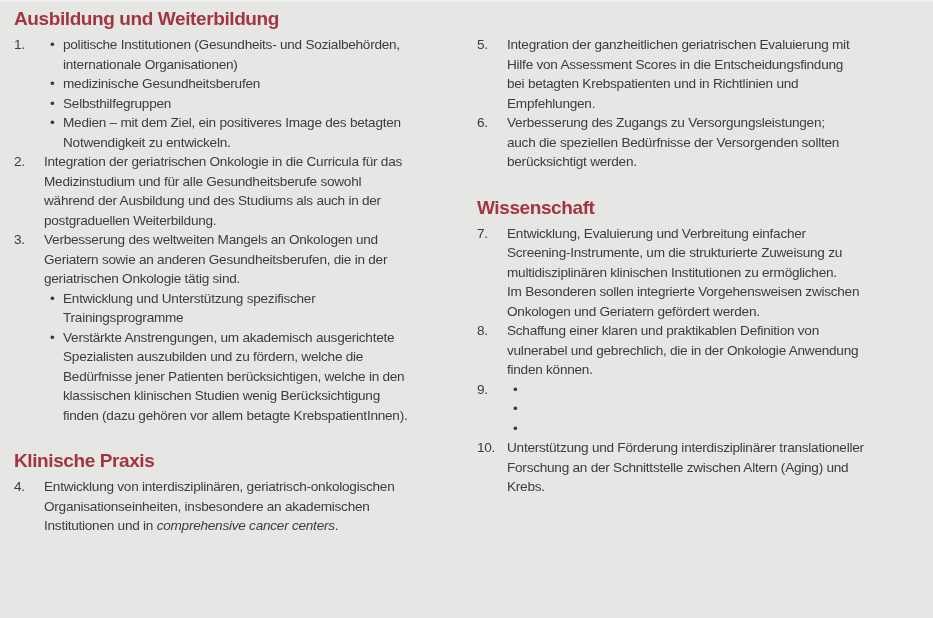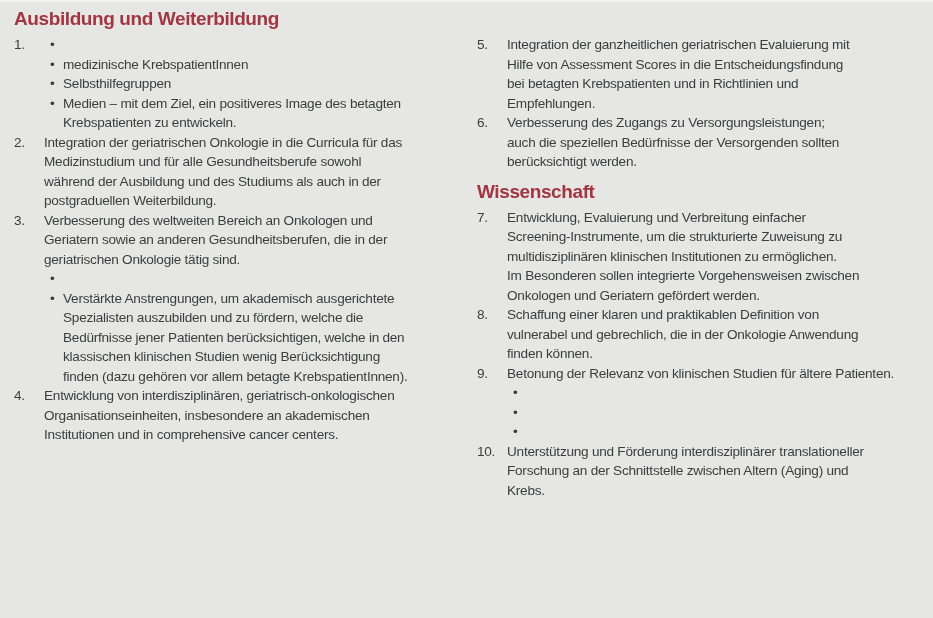--- a/index.html
+++ b/index.html
@@ -31,90 +31,95 @@
   .col-left { margin-right: 27px; }
   .col-right { padding-top: 27px; }
   h2.heading {
     font-size: 19px;
     line-height: 22px;
     font-weight: 700;
     color: #a33540;
     letter-spacing: -0.4px;
     margin: 0 0 5px 0;
   }
-  h2.heading.mid { margin-top: 9px; }
+  h2.heading.mid { margin-top: 25px; }
   .item { display: flex; align-items: flex-start; }
   .num { flex: 0 0 30px; }
   .ibody { flex: 1 1 auto; min-width: 0; }
   .txt { white-space: pre; }
   .bullet { display: flex; align-items: flex-start; padding-left: 6px; }
   .dot { flex: 0 0 13px; }
-  .it { }
+  .it { font-style: italic; }
 </style>
 </head>
 <body>
 
 <div class="page">
 
   <div class="col col-left">
 
     <h2 class="heading">Ausbildung und Weiterbildung</h2>
 
     <div class="item">
       <span class="num">1.</span>
       <div class="ibody">
         <div class="bullet">
           <span class="dot">•</span>
+          <div class="txt">politische Institutionen (Gesundheits- und Sozialbehörden,
+internationale Organisationen)</div>
         </div>
         <div class="bullet">
           <span class="dot">•</span>
-          <div class="txt">medizinische KrebspatientInnen</div>
+          <div class="txt">medizinische Gesundheitsberufen</div>
         </div>
         <div class="bullet">
           <span class="dot">•</span>
           <div class="txt">Selbsthilfegruppen</div>
         </div>
         <div class="bullet">
           <span class="dot">•</span>
           <div class="txt">Medien – mit dem Ziel, ein positiveres Image des betagten
-Krebspatienten zu entwickeln.</div>
+Notwendigkeit zu entwickeln.</div>
         </div>
       </div>
     </div>
 
     <div class="item">
       <span class="num">2.</span>
       <div class="ibody">
         <div class="txt">Integration der geriatrischen Onkologie in die Curricula für das
 Medizinstudium und für alle Gesundheitsberufe sowohl
 während der Ausbildung und des Studiums als auch in der
 postgraduellen Weiterbildung.</div>
       </div>
     </div>
 
     <div class="item">
       <span class="num">3.</span>
       <div class="ibody">
-        <div class="txt">Verbesserung des weltweiten Bereich an Onkologen und
+        <div class="txt">Verbesserung des weltweiten Mangels an Onkologen und
 Geriatern sowie an anderen Gesundheitsberufen, die in der
 geriatrischen Onkologie tätig sind.</div>
         <div class="bullet">
           <span class="dot">•</span>
+          <div class="txt">Entwicklung und Unterstützung spezifischer
+Trainingsprogramme</div>
         </div>
         <div class="bullet">
           <span class="dot">•</span>
           <div class="txt">Verstärkte Anstrengungen, um akademisch ausgerichtete
 Spezialisten auszubilden und zu fördern, welche die
 Bedürfnisse jener Patienten berücksichtigen, welche in den
 klassischen klinischen Studien wenig Berücksichtigung
 finden (dazu gehören vor allem betagte KrebspatientInnen).</div>
         </div>
       </div>
     </div>
 
+    <h2 class="heading mid">Klinische Praxis</h2>
 
     <div class="item">
       <span class="num">4.</span>
       <div class="ibody">
         <div class="txt"><span>Entwicklung von interdisziplinären, geriatrisch-onkologischen
 Organisationseinheiten, insbesondere an akademischen
 Institutionen und in </span><span class="it">comprehensive cancer centers</span><span>.</span></div>
       </div>
     </div>
 
@@ -159,21 +164,20 @@
       <div class="ibody">
         <div class="txt">Schaffung einer klaren und praktikablen Definition von
 vulnerabel und gebrechlich, die in der Onkologie Anwendung
 finden können.</div>
       </div>
     </div>
 
     <div class="item">
       <span class="num">9.</span>
       <div class="ibody">
-        <div class="txt">Betonung der Relevanz von klinischen Studien für ältere Patienten.</div>
         <div class="bullet">
           <span class="dot">•</span>
         </div>
         <div class="bullet">
           <span class="dot">•</span>
         </div>
         <div class="bullet">
           <span class="dot">•</span>
         </div>
       </div>

